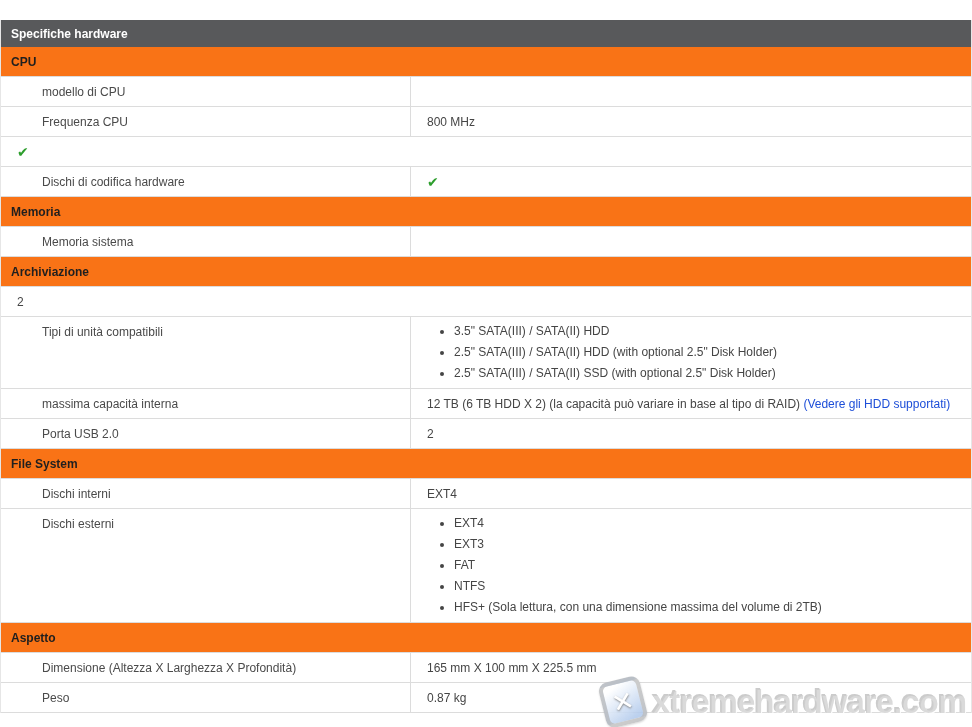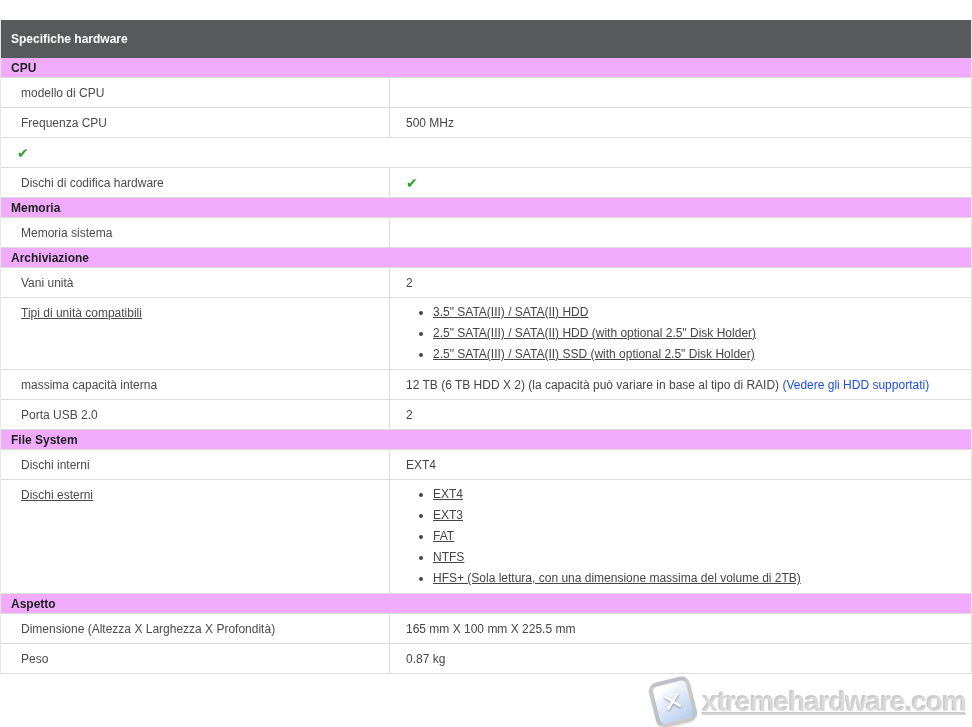--- a/index.html
+++ b/index.html
@@ -9,37 +9,37 @@
     font-family:"Liberation Sans","DejaVu Sans",sans-serif;
     font-size:12px; color:#454545;
   }
   .spec-table {
     margin-top:3px;
     border-left:1px solid #e6e6e6;
     border-right:1px solid #e6e6e6;
   }
   .header-bar {
     background:#58595b; color:#fff; font-weight:bold;
-    height:38px; display:flex; align-items:center;
+    height:27px; display:flex; align-items:center;
     padding-left:10px; font-size:12px;margin-top:20px;
   }
   .section-header {
-    background:#f0abfc; color:#1f1f1f; font-weight:bold;
-    height:20px; display:flex; align-items:center;
+    background:#f97316; color:#1f1f1f; font-weight:bold;
+    height:30px; display:flex; align-items:center;
     padding-left:10px; border-bottom:1px solid #dcdcdc;
   }
   .row { display:flex; background:#fff; border-bottom:1px solid #dcdcdc; }
   .cell { display:flex; align-items:center; min-height:29px; }
   .cell.label {
     width:389px; flex:0 0 389px;
     border-right:1px solid #dcdcdc;
-    padding-left:20px; color:#4a4a4a;
+    padding-left:20px; color:#4a4a4a;margin-left:21px;
   }
   .cell.value { flex:1; padding-left:16px; padding-right:8px; color:#454545; }
-  .row.tall .cell { align-items:flex-start;text-decoration:underline; }
+  .row.tall .cell { align-items:flex-start; }
   .row.tall .cell.label { padding-top:8px; min-height:0; }
   .cell.value ul { list-style:disc; margin:4px 0; padding-left:27px; }
   .cell.value li { line-height:21px; color:#454545; }
   .check { color:#2d9e2d; font-size:14px; font-weight:bold; line-height:1; }
   a.link { color:#1d4ed8; text-decoration:none; }
 
   
   .watermark {
     position:absolute; right:6px; bottom:2px;
     display:flex; align-items:center; gap:8px;
@@ -51,63 +51,61 @@
     border:4px solid rgba(185,185,185,0.75);
     background:linear-gradient(155deg, rgba(255,255,255,0.95) 15%, rgba(175,200,235,0.85) 90%);
     box-shadow:0 1px 2px rgba(0,0,0,0.15);
     display:flex; align-items:center; justify-content:center;
   }
   .wm-x {
     color:#fff; font-size:26px; font-weight:bold; line-height:1;
     text-shadow:0 1px 2px rgba(110,110,110,0.85);
   }
   .wm-text {
-    font-size:28px; font-weight:bold; letter-spacing:-1px;
+    font-size:33px; font-weight:bold; letter-spacing:-1px;
     color:rgba(205,205,205,0.75);
     text-shadow:1px 1px 0 rgba(255,255,255,0.95), -1px -1px 0 rgba(140,140,140,0.45);
     white-space:nowrap;
-    text-decoration:underline;
   }
 </style>
 </head>
 <body>
 
 <div class="spec-table">
   <div class="header-bar">
     <span>Specifiche hardware</span>
   </div>
   <div>
       <div class="section-header">CPU</div>
       <div class="row">
         <div class="cell label">modello di CPU</div>
       </div>
       <div class="row">
         <div class="cell label">Frequenza CPU</div>
         <div class="cell value">
-          <span>500 MHz</span>
+          <span>800 MHz</span>
         </div>
       </div>
       <div class="row">
         <div class="cell value">
           <span class="check">✔</span>
         </div>
       </div>
       <div class="row">
         <div class="cell label">Dischi di codifica hardware</div>
         <div class="cell value">
           <span class="check">✔</span>
         </div>
       </div>
       <div class="section-header">Memoria</div>
       <div class="row">
         <div class="cell label">Memoria sistema</div>
       </div>
       <div class="section-header">Archiviazione</div>
       <div class="row">
-        <div class="cell label">Vani unità</div>
         <div class="cell value">
           <span>2</span>
         </div>
       </div>
       <div class="row tall">
         <div class="cell label">Tipi di unità compatibili</div>
         <div class="cell value">
           <ul>
             <li>3.5" SATA(III) / SATA(II) HDD</li>
             <li>2.5" SATA(III) / SATA(II) HDD (with optional 2.5" Disk Holder)</li>

